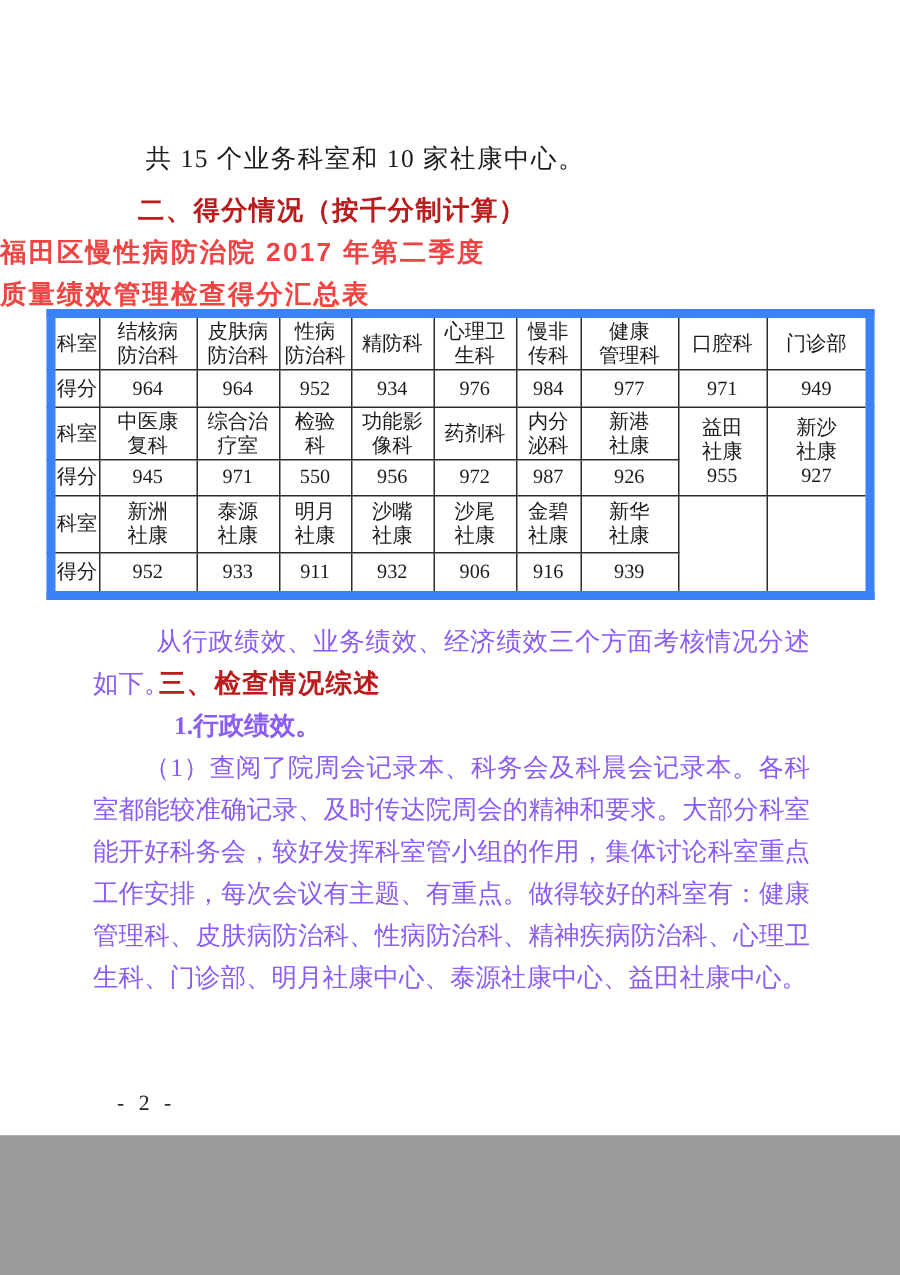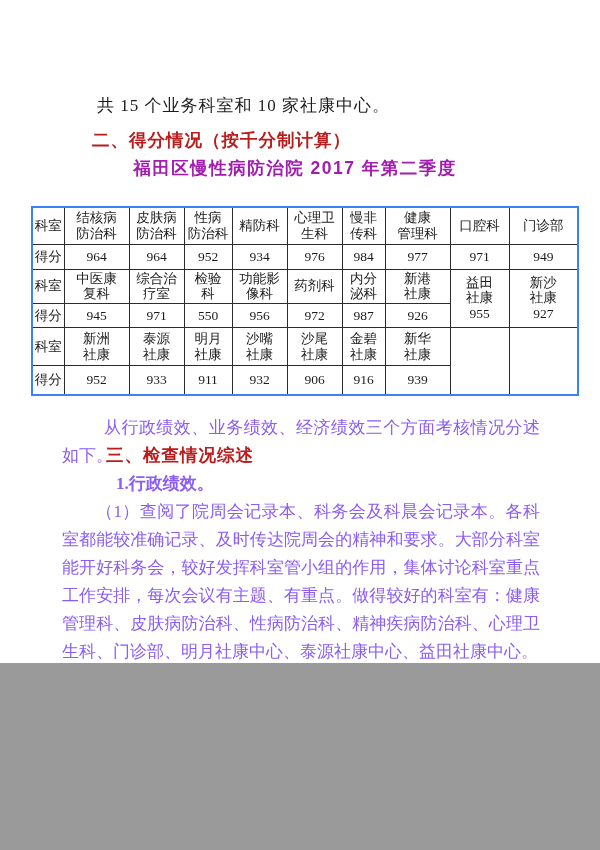--- a/index.html
+++ b/index.html
@@ -1,18 +1,18 @@
 <!DOCTYPE html>
 <html><head>
 <meta charset="utf-8">
 <style>
   html,body{margin:0;padding:0;background:#9a9a9a;}
   .page{
     position:relative;
-    width:600px;height:663px;
+    width:600px;height:757px;
     background:#ffffff;
     margin:0 auto;
     overflow:hidden;
     color:#1c1c1c;
     font-family:"Liberation Serif","DejaVu Serif",serif;
   }
   
   .intro{
     position:absolute;top:94px;left:97px;
     font-size:17px;letter-spacing:1px;
@@ -20,34 +20,33 @@
   .sec-head{
     position:absolute;
     font-family:"Liberation Sans","DejaVu Sans",sans-serif;
     font-weight:bold;font-size:17.5px;letter-spacing:1px;
     color:#b91c1c;
   }
   .sec2{top:128px;left:92px;}
   .sec3{top:407px;left:106px;margin-top:36px;}
   .tbl-title{
     position:absolute;left:0;right:10px;
-    text-align:center;
     font-family:"Liberation Sans","DejaVu Sans",sans-serif;
     font-weight:bold;font-size:17.5px;letter-spacing:1.5px;
-    color:#a21caf;
+    color:#ef4444;
   }
   .t1{top:156px;}
   .t2{top:184px;}
   
   table.score-table{
     position:absolute;top:206px;left:31px;
     width:546px;
     border-collapse:collapse;
     table-layout:fixed;
-    border:2px solid #3b82f6;
+    border:6px solid #3b82f6;
   }
   table.score-table td{
     border:1px solid #2c2c2c;
     text-align:center;vertical-align:middle;
     font-size:13.5px;line-height:1.18;
     white-space:pre-line;
     padding:1px 0;
     color:#1b1b1b;
     overflow:hidden;
   }
@@ -80,20 +79,21 @@
 <body>
 
 <div class="page">
 
   <div class="intro">共 15 个业务科室和 10 家社康中心。</div>
 
   <div class="sec-head sec2">二、得分情况（按千分制计算）</div>
 
   <div class="tbl-title t1">福田区慢性病防治院 2017 年第二季度</div>
 
+  <div class="tbl-title t2">质量绩效管理检查得分汇总表</div>
 
   <table class="score-table">
     <colgroup>
       <col style="width:32px">
         <col style="width:65px">
         <col style="width:55px">
       <col style="width:48px">
         <col style="width:55px">
         <col style="width:55px">
       <col style="width:43px">

